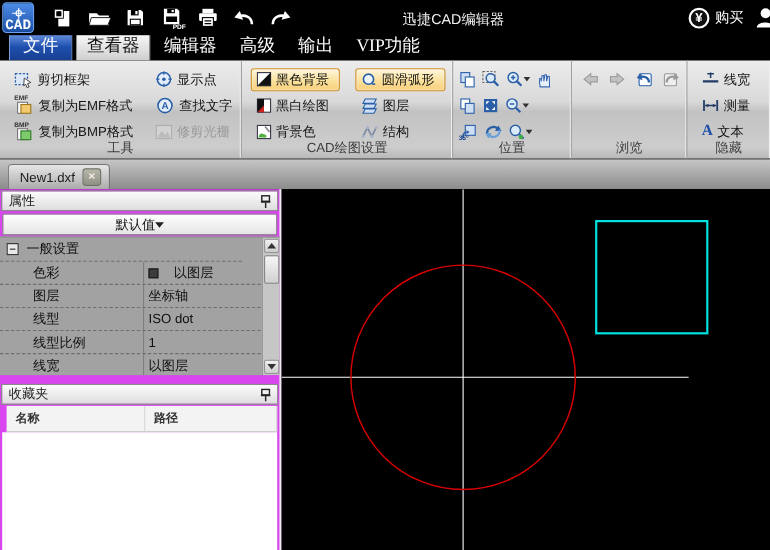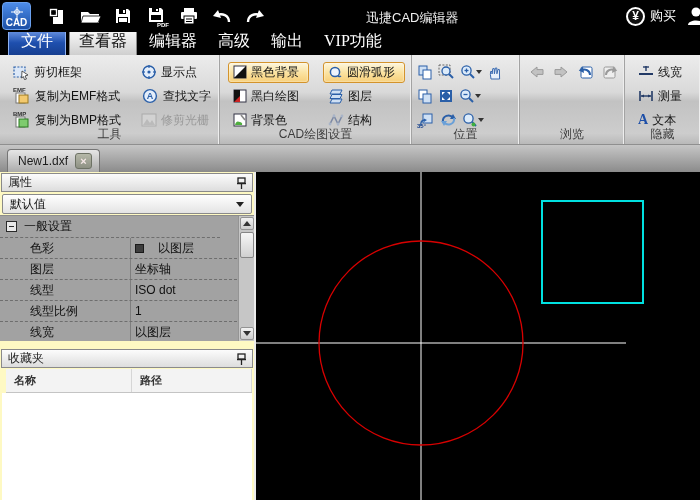--- a/index.html
+++ b/index.html
@@ -3,21 +3,21 @@
 <meta charset="utf-8">
 <style>
   * { margin:0; padding:0; box-sizing:border-box; }
   html,body { width:700px; height:500px; overflow:hidden; }
   body { font-family:"Liberation Sans", sans-serif; background:#000; }
   .app { width:700px; height:500px; position:relative; display:flex; flex-direction:column; }
 
   
   .titlebar { height:32px; background:#000; display:flex; align-items:center; position:relative; color:#fff; flex:0 0 32px; }
   .logo { width:29px; height:28px; margin:2px 3px 2px 2px; background:linear-gradient(#4d8ce8,#1b4fa6); border:1px solid #6aa0ee; border-radius:4px; display:flex; flex-direction:column; align-items:center; justify-content:flex-end; }
-  .logo .logo-text { font-size:10px; font-weight:bold; color:#fff; line-height:10px; margin-bottom:1px; }
+  .logo .logo-text { font-size:13px; font-weight:bold; color:#fff; line-height:10px; margin-bottom:1px;font-family:Liberation Mono, monospace; }
   .tb-icons { display:flex; align-items:center; gap:7px; margin-left:10px; }
   .tb-btn { width:26px; height:26px; display:flex; align-items:center; justify-content:center; border-radius:3px; position:relative; }
   .pdf-badge { position:absolute; bottom:1px; right:0; font-size:6px; font-weight:bold; color:#fff; background:#000; line-height:6px; }
   .win-title { position:absolute; left:366px; top:9px; font-size:13px; color:#f0f0f0; }
   .tb-right { position:absolute; right:0; top:0; height:32px; display:flex; align-items:center; gap:9px; }
   .buy-button { display:flex; align-items:center; gap:5px; color:#fff; font-size:13px; }
   .yen-circle { width:19px; height:19px; background:#111; border:2px solid #fff; border-radius:50%; display:flex; align-items:center; justify-content:center; font-size:12px; font-weight:bold; color:#fff; }
   .account-btn { width:24px; height:24px; margin-right:-9px; }
 
   
@@ -44,23 +44,23 @@
   .badge-txt { font-size:6px; font-weight:bold; line-height:6px; position:absolute; top:0; left:0; color:#333; }
   .bigA { font-size:14px; font-weight:bold; color:#1d4fa8; font-family:"Liberation Serif",serif; }
 
   
   .tabbar { height:27px; flex:0 0 27px; background:linear-gradient(#c6c6c6,#9d9d9d 70%,#8b8b8b); display:flex; align-items:flex-end; padding-left:7px; }
   .doctab { height:23px; display:flex; align-items:center; gap:7px; padding:0 7px 0 10px; background:linear-gradient(#e6e6e6,#c3c3c3 60%,#aaaaaa); border:1px solid #757575; border-bottom:none; border-radius:4px 4px 0 0; font-size:12px; color:#1c1c1c; }
   .closebtn { width:17px; height:16px; background:linear-gradient(#b5b8a8,#8e9184); border:1px solid #6d7265; border-radius:3px; color:#f6e8e8; font-size:11px; font-weight:bold; line-height:14px; text-align:center; }
 
   
   .main { flex:1; display:flex; min-height:0; }
-  .sidepanel { width:256px; flex:0 0 256px; background:#fef9c3; border-right:2px solid #ececec; display:flex; flex-direction:column; }
+  .sidepanel { width:256px; flex:0 0 256px; background:#d946ef; border-right:2px solid #ececec; display:flex; flex-direction:column; }
   .phead { height:19px; flex:0 0 19px; margin:1px 1px 0 1px; background:linear-gradient(#fcfcfc,#dddddd); border:1px solid #8a8a8a; display:flex; align-items:center; justify-content:space-between; padding:0 6px; font-size:12px; color:#222; }
-  .combo { height:20px; flex:0 0 20px; margin:2px 2px 1px 2px; background:linear-gradient(#ffffff,#e4e4e4); border:1px solid #8a8a8a; border-radius:2px; display:flex; align-items:center; justify-content:space-between; padding:0 7px; font-size:12px; color:#111; }
+  .combo { height:20px; flex:0 0 20px; margin:2px 2px 1px 2px; background:linear-gradient(#ffffff,#e4e4e4); border:1px solid #8a8a8a; border-radius:2px; display:flex; align-items:center; justify-content:center; padding:0 7px; font-size:12px; color:#111; }
   .combo-caret { width:0; height:0; border-left:4px solid transparent; border-right:4px solid transparent; border-top:5px solid #222; }
 
   .propgrid { position:relative; height:126px; flex:0 0 126px; background:#a2a2a2; border-top:1px solid #8c8c8c; overflow:hidden; }
   .catrow { height:22px; display:flex; align-items:center; gap:7px; padding-left:6px; margin-right:34px; border-bottom:1px dashed #6e6e6e; font-size:12px; color:#101010; }
   .minusbox { width:11px; height:11px; border:1px solid #2a2a2a; background:#e8e8e8; position:relative; }
   .minusbox::after { content:""; position:absolute; left:2px; right:2px; top:4px; height:1px; background:#2a2a2a; }
   .grow { display:grid; grid-template-columns:130px 1fr; height:21px; margin-right:17px; border-bottom:1px dashed #6e6e6e; font-size:12px; color:#101010; }
   .grow .gname { display:flex; align-items:center; padding-left:30px; }
   .grow .gval { border-left:1px solid #7e7e7e; display:flex; align-items:center; gap:14px; padding-left:4px; }
   .swatch { width:9px; height:9px; background:#3d3d3d; border:1px solid #1a1a1a; }

